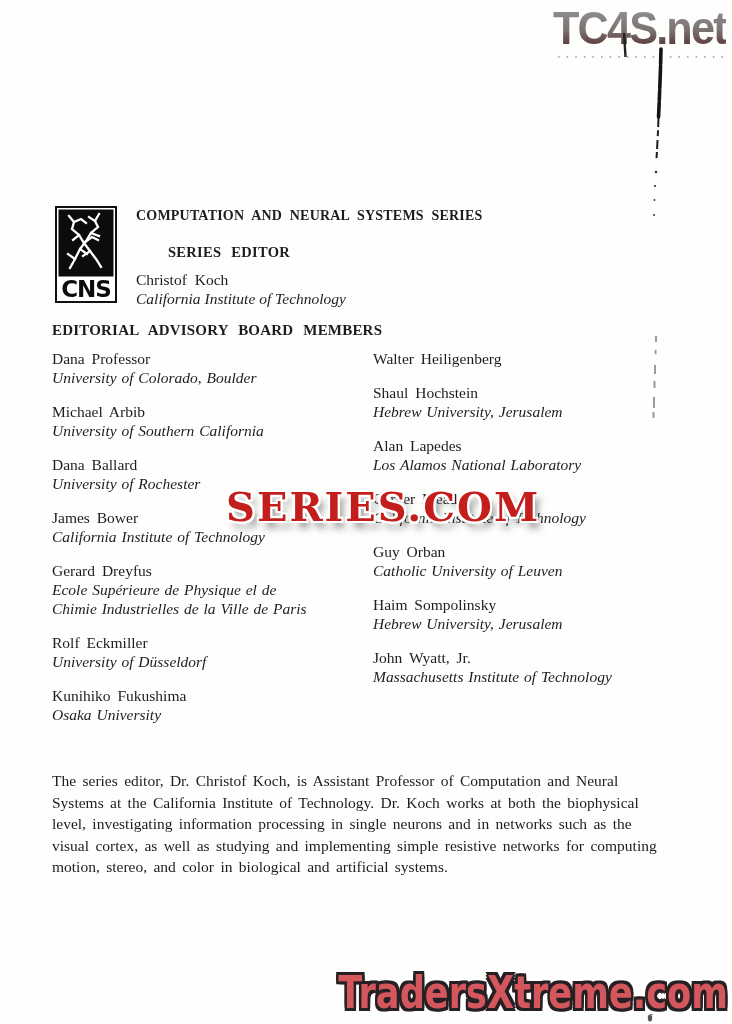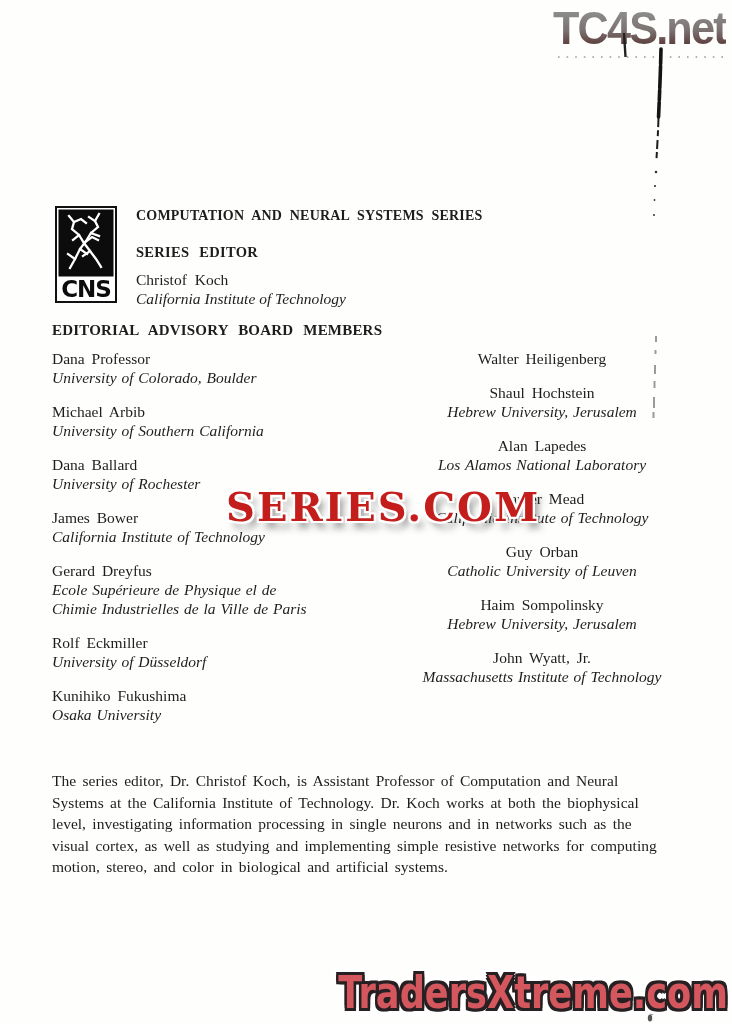--- a/index.html
+++ b/index.html
@@ -38,29 +38,29 @@
       -3px 0 0 #272023, 3px 0 0 #272023, 0 -3px 0 #272023, 0 3px 0 #272023,
       -2px -2px 0 #272023, 2px 2px 0 #272023,
       -6px -6px 1px #fff, 6px -6px 1px #fff, -6px 6px 1px #fff, 6px 6px 1px #fff,
       -7px 0 1px #fff, 7px 0 1px #fff, 0 -7px 1px #fff, 0 7px 1px #fff;
   }
   
   .series{position:absolute;left:55px;top:206px;display:flex;}
   .cns-logo{width:62px;height:97px;flex:0 0 62px;}
   .series-text{margin-left:19px;padding-top:2px;}
   .series-title{font-weight:bold;font-size:14px;letter-spacing:.2px;word-spacing:4px;}
-  .series-editor-label{font-weight:bold;font-size:14.5px;word-spacing:6px;margin-top:20px;letter-spacing:.3px;}
+  .series-editor-label{font-weight:bold;font-size:14.5px;word-spacing:6px;margin-top:20px;letter-spacing:.3px;margin-left:32px;}
   .editor-name{font-size:15.5px;margin-top:10px;word-spacing:4px;}
   .editor-aff{font-size:15.5px;font-style:italic;margin-top:1px;}
   
   .board-heading{position:absolute;left:52px;top:322px;font-weight:bold;font-size:15px;word-spacing:6px;letter-spacing:.2px;}
   .columns{position:absolute;left:52px;top:349px;width:640px;}
   .col{position:absolute;top:0;}
   .col-left{left:0;width:315px;}
-  .col-right{left:330px;width:320px;text-align:center;}
+  .col-right{left:321px;width:320px;}
   .member{margin-bottom:15px;}
   .member-name{font-size:15.5px;line-height:19px;word-spacing:3px;}
   .member-aff{font-size:15.5px;line-height:19px;font-style:italic;white-space:pre-line;word-spacing:1px;}
   
   .bio{
     position:absolute;left:52px;top:770px;width:612px;margin:0;
     font-size:15.5px;line-height:21.5px;word-spacing:2.5px;text-align:left;
   }
   .artifacts{position:absolute;left:0;top:0;width:732px;height:1024px;pointer-events:none;}
 </style>

